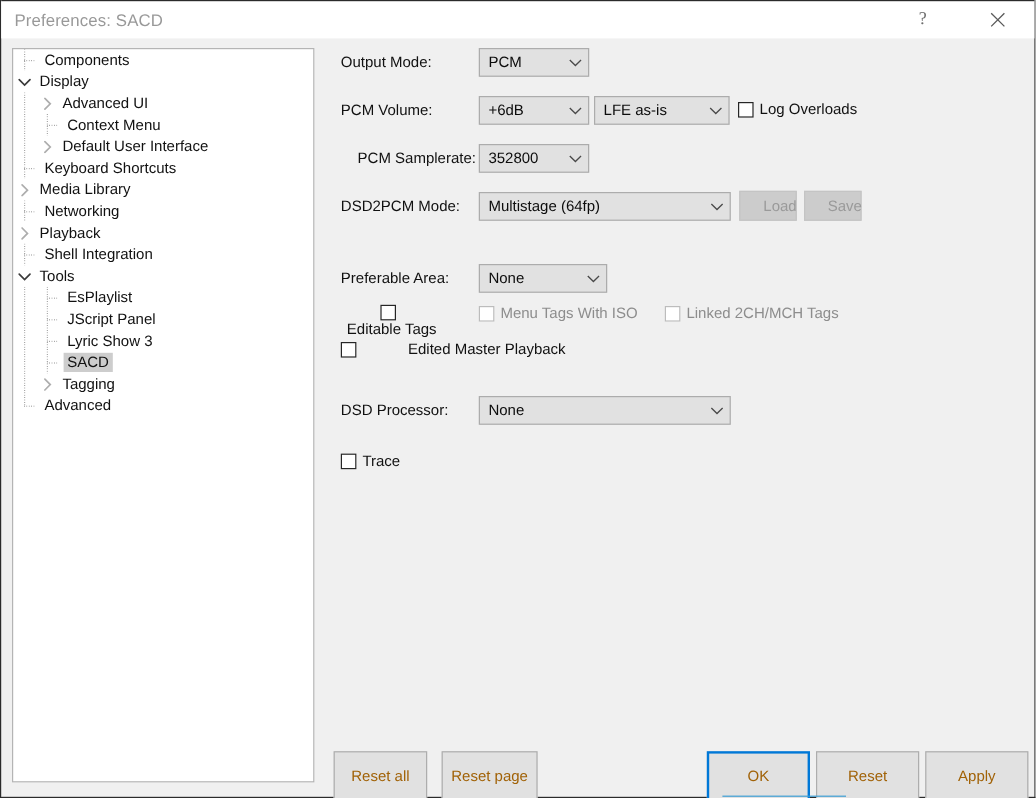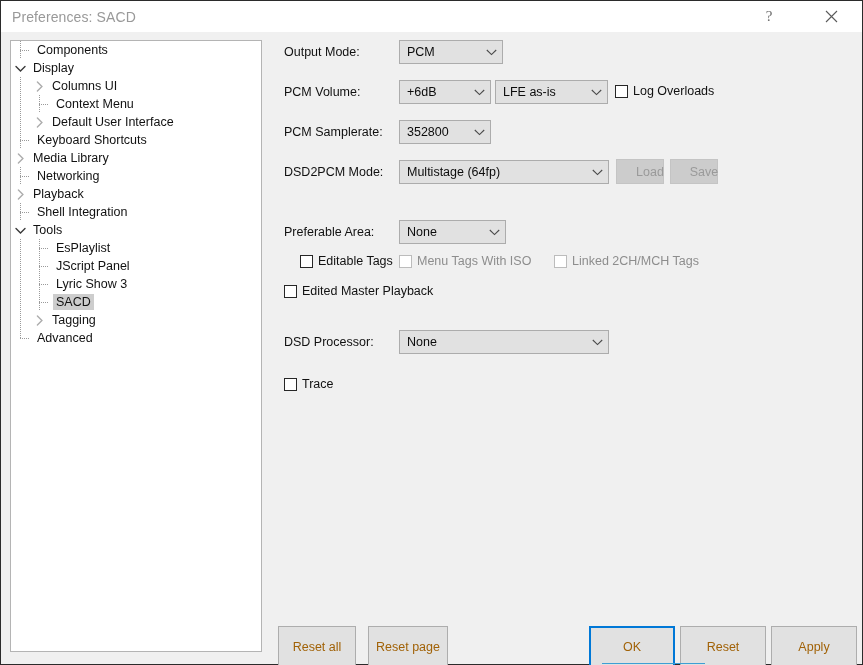--- a/index.html
+++ b/index.html
@@ -300,21 +300,21 @@
         </span>
         <span class="tree-label">Display</span>
       </div>
       <div class="tree-row">
         <span class="guide g-v"></span>
         <span class="chev">
           <svg width="11" height="11" viewBox="0 0 11 11">
             <path d="M3.4,1 L7.9,5.5 L3.4,10" stroke="#adadad" stroke-width="1.4" fill="none" stroke-linecap="round"></path>
           </svg>
         </span>
-        <span class="tree-label">Columns UI</span>
+        <span class="tree-label">Advanced UI</span>
       </div>
       <div class="tree-row">
         <span class="guide g-v"></span>
         <span class="guide g-t g-h"></span>
         <span class="dotlead"></span>
         <span class="tree-label">Context Menu</span>
       </div>
       <div class="tree-row">
         <span class="guide g-v"></span>
         <span class="chev">
@@ -399,21 +399,21 @@
       <div class="tree-row">
         <span class="guide g-l g-h"></span>
         <span class="dotlead"></span>
         <span class="tree-label">Advanced</span>
       </div>
     </div>
 
   <div id="content">
 
     <div class="field-label" style="left:13px; top:7px;">Output Mode:</div>
-    <div class="combo" style="left:128px; top:2px; width:104px;">
+    <div class="combo" style="left:128px; top:2px; width:92px;">
       <span class="combo-text">PCM</span>
       <span class="combo-arrow">
         <svg width="11" height="7" viewBox="0 0 11 7">
             <path d="M0.8,1 L5.5,5.6 L10.2,1" stroke="#4a4a4a" stroke-width="1.1" fill="none"></path>
           </svg>
       </span>
     </div>
 
     <div class="field-label" style="left:13px; top:47px;">PCM Volume:</div>
     <div class="combo" style="left:128px; top:42px; width:92px;">
@@ -430,21 +430,21 @@
         <svg width="11" height="7" viewBox="0 0 11 7">
             <path d="M0.8,1 L5.5,5.6 L10.2,1" stroke="#4a4a4a" stroke-width="1.1" fill="none"></path>
           </svg>
       </span>
     </div>
     <div class="cbx" style="left:344px; top:46px;">
       <span class="box"></span>
       <span class="cbx-label">Log Overloads</span>
     </div>
 
-    <div class="field-label" style="left:13px; top:87px;">PCM Samplerate:</div>
+    <div class="field-label" style="left:27px; top:87px;">PCM Samplerate:</div>
     <div class="combo" style="left:128px; top:82px; width:92px;">
       <span class="combo-text">352800</span>
       <span class="combo-arrow">
         <svg width="11" height="7" viewBox="0 0 11 7">
             <path d="M0.8,1 L5.5,5.6 L10.2,1" stroke="#4a4a4a" stroke-width="1.1" fill="none"></path>
           </svg>
       </span>
     </div>
 
     <div class="field-label" style="left:13px; top:127px;">DSD2PCM Mode:</div>
@@ -462,34 +462,34 @@
     <div class="field-label" style="left:13px; top:187px;">Preferable Area:</div>
     <div class="combo" style="left:128px; top:182px; width:107px;">
       <span class="combo-text">None</span>
       <span class="combo-arrow">
         <svg width="11" height="7" viewBox="0 0 11 7">
             <path d="M0.8,1 L5.5,5.6 L10.2,1" stroke="#4a4a4a" stroke-width="1.1" fill="none"></path>
           </svg>
       </span>
     </div>
 
-    <div class="cbx" style="left:29px; top:216px;">
+    <div class="cbx" style="left:13px; top:216px;flex-direction:column;">
       <span class="box"></span>
       <span class="cbx-label">Editable Tags</span>
     </div>
     <div class="cbx disabled" style="left:128px; top:216px;">
       <span class="box"></span>
       <span class="cbx-label">Menu Tags With ISO</span>
     </div>
     <div class="cbx disabled" style="left:283px; top:216px;">
       <span class="box"></span>
       <span class="cbx-label">Linked 2CH/MCH Tags</span>
     </div>
 
-    <div class="cbx" style="left:13px; top:246px;">
+    <div class="cbx" style="left:13px; top:246px;gap:38px;">
       <span class="box"></span>
       <span class="cbx-label">Edited Master Playback</span>
     </div>
 
     <div class="field-label" style="left:13px; top:297px;">DSD Processor:</div>
     <div class="combo" style="left:128px; top:292px; width:210px;">
       <span class="combo-text">None</span>
       <span class="combo-arrow">
         <svg width="11" height="7" viewBox="0 0 11 7">
             <path d="M0.8,1 L5.5,5.6 L10.2,1" stroke="#4a4a4a" stroke-width="1.1" fill="none"></path>

